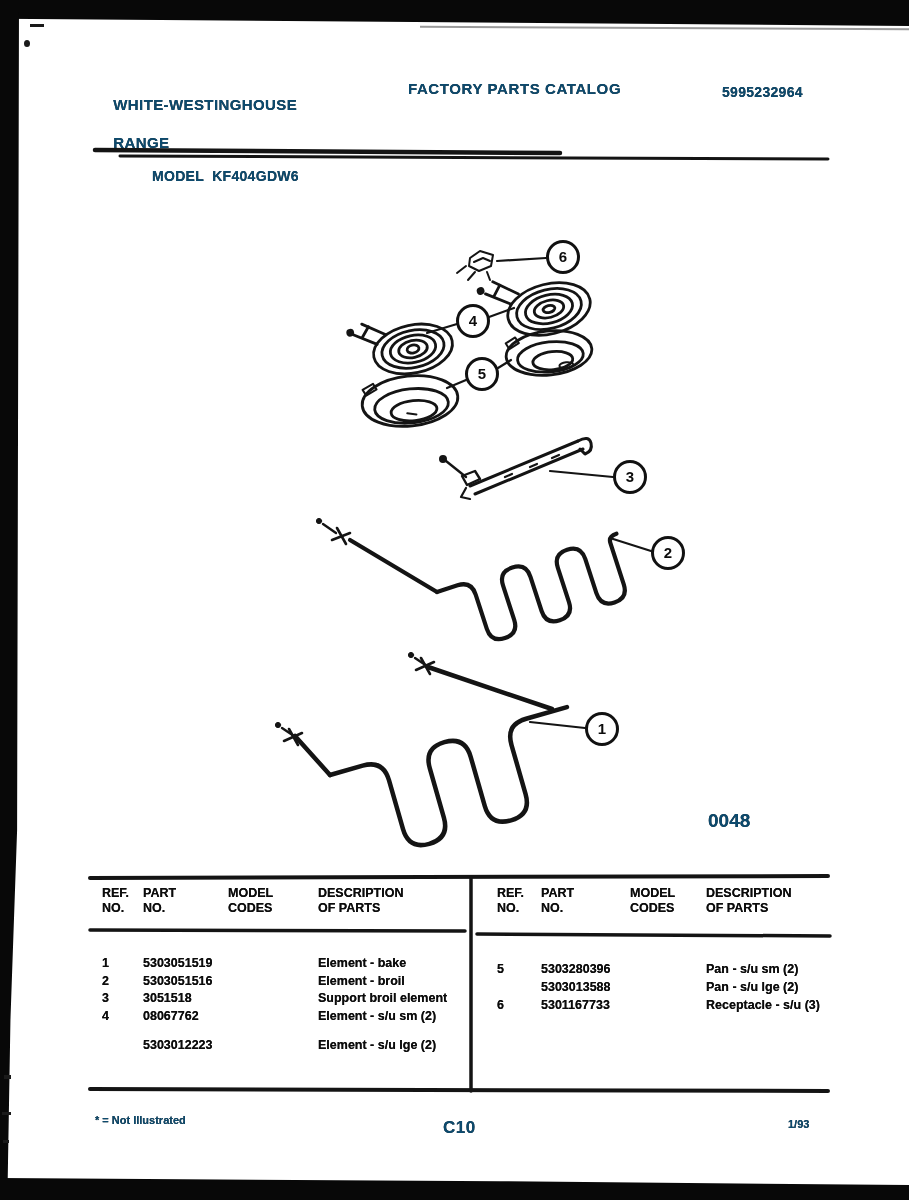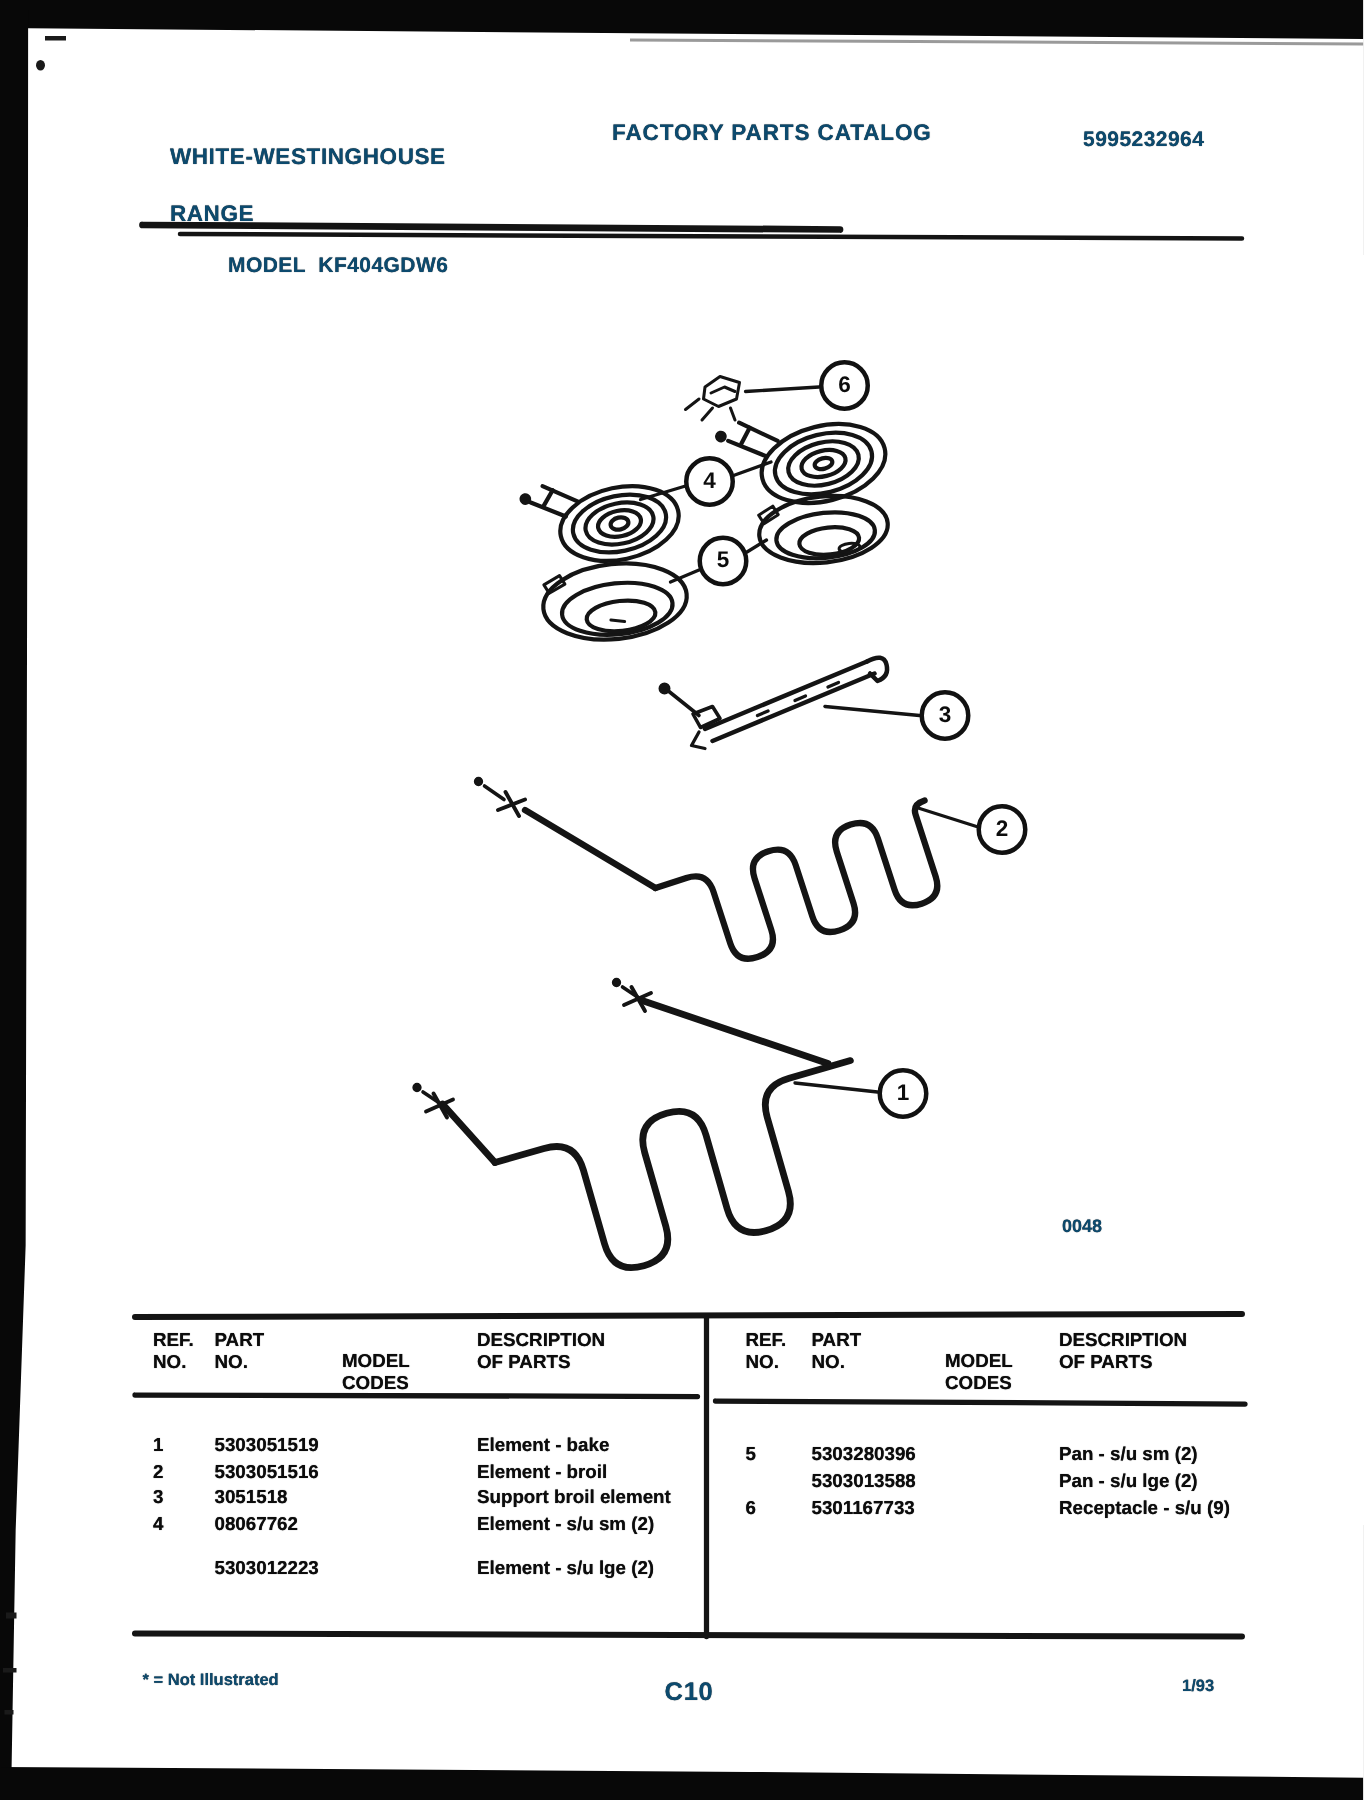--- a/index.html
+++ b/index.html
@@ -4,36 +4,36 @@
 <style>
   html,body{margin:0;padding:0;background:#e8e8e8;}
   #page{position:relative;width:909px;height:1200px;background:#ffffff;overflow:hidden;
         font-family:"Liberation Sans",sans-serif;}
   .t{position:absolute;font-weight:bold;color:#0c4a6e;white-space:pre;
      text-shadow:0 0 .5px rgba(0,0,0,.85);}
   .brand{font-size:15px;line-height:19px;letter-spacing:.4px;}
   .title{font-size:15px;letter-spacing:.6px;}
   .pub{font-size:14px;letter-spacing:.3px;}
   .model{font-size:14px;letter-spacing:.3px;}
-  .fig{font-size:12px;}
+  .fig{font-size:19px;}
   .scanbar{position:absolute;background:#080808;}
   .speck{position:absolute;background:#1a1a1a;}
   .scanline{position:absolute;background:#9a9a9a;height:2px;}
   
   .callout{position:absolute;width:34px;height:34px;box-sizing:border-box;
      border:3px solid #111;border-radius:50%;background:#fff;
      font-weight:bold;font-size:15px;color:#0c0c0c;text-align:center;line-height:28px;}
   
   .half{position:absolute;}
   .th,.cell{position:absolute;font-weight:bold;color:#0c0c0c;font-size:12.5px;
      line-height:15px;white-space:pre;text-shadow:0 0 .5px rgba(0,0,0,.85);}
   .row{position:absolute;left:0;width:100%;height:17px;}
   .c-ref{position:absolute;}
   .c-part{position:absolute;}
-  .c-model{position:absolute;margin-top:14px;}
+  .c-model{position:absolute;}
   .c-desc{position:absolute;}
   .lh .c-ref{left:12px;} .lh .c-part{left:53px;} .lh .c-model{left:138px;} .lh .c-desc{left:228px;}
   .rh .c-ref{left:20px;} .rh .c-part{left:64px;} .rh .c-model{left:153px;} .rh .c-desc{left:229px;}
   .foot{font-size:11px;}
   .pageno{font-size:17px;letter-spacing:.5px;}
   svg{position:absolute;left:0;top:0;pointer-events:none;}
 </style>
 </head>
 <body>
 
@@ -238,20 +238,20 @@
     <div class="row" style="top:980px;">
       <span class="cell c-ref"></span>
       <span class="cell c-part">5303013588</span>
       <span class="cell c-model"></span>
       <span class="cell c-desc">Pan - s/u lge (2)</span>
     </div>
     <div class="row" style="top:998px;">
       <span class="cell c-ref">6</span>
       <span class="cell c-part">5301167733</span>
       <span class="cell c-model"></span>
-      <span class="cell c-desc">Receptacle - s/u (9)</span>
+      <span class="cell c-desc">Receptacle - s/u (3)</span>
     </div>
   </div>
 
   <div class="t foot" style="left:95px;top:1114px;">* = Not Illustrated</div>
   <div class="t pageno" style="left:443px;top:1118px;">C10</div>
   <div class="t foot" style="left:788px;top:1118px;">1/93</div>
 </div>
 
 </body></html>

